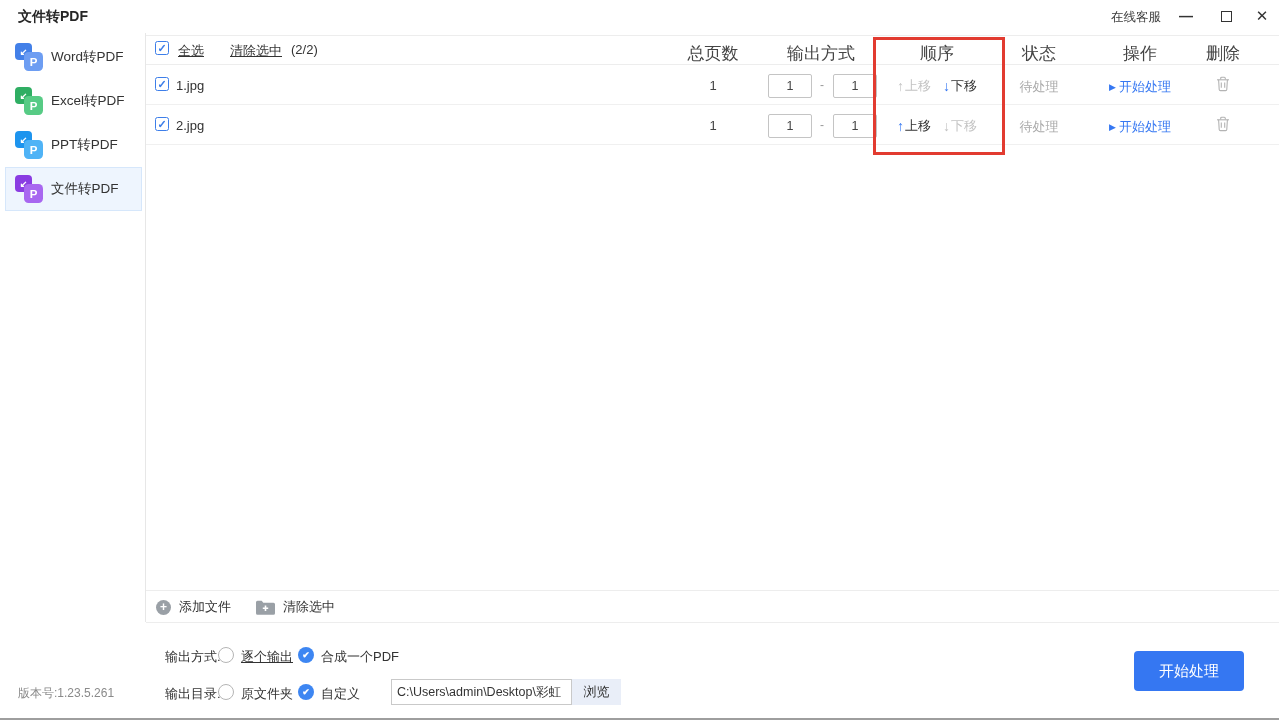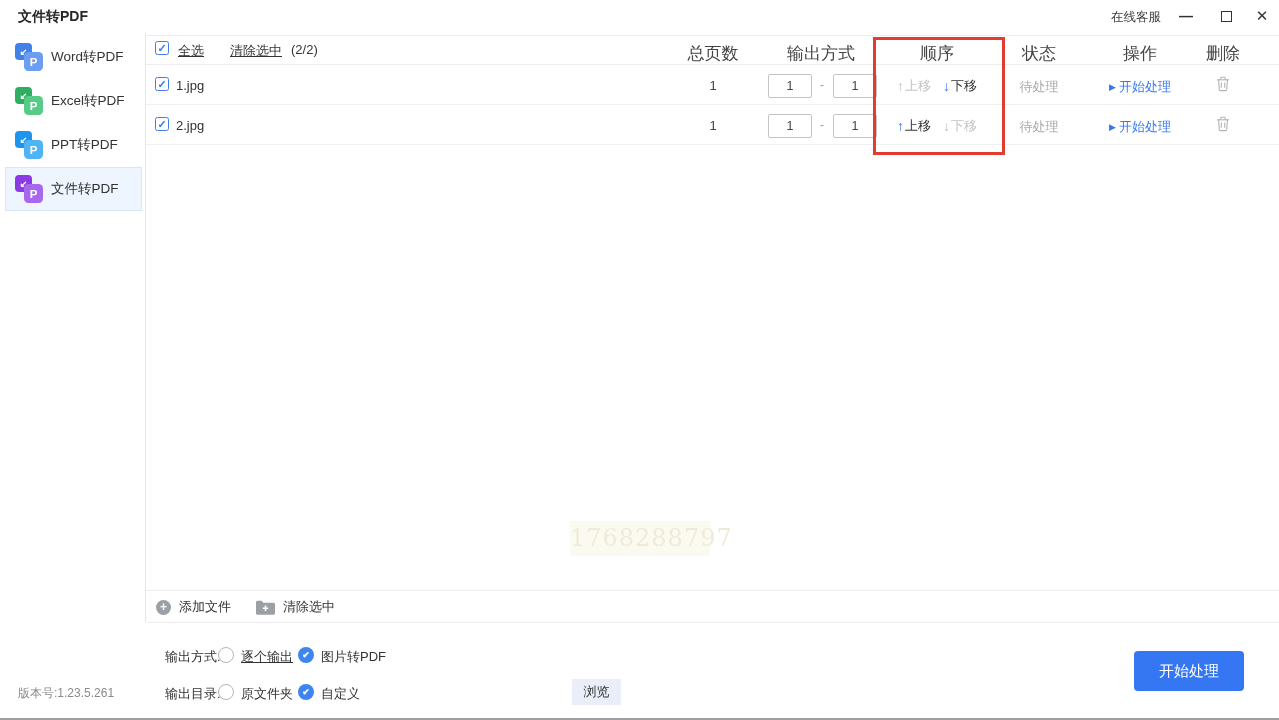--- a/index.html
+++ b/index.html
@@ -239,21 +239,20 @@
           <path d="M4.7 3.6V2.2a1 1 0 0 1 1-1h2.6a1 1 0 0 1 1 1v1.4"></path>
         <path d="M2.6 3.8l.6 9.7a1.2 1.2 0 0 0 1.2 1.1h5.2a1.2 1.2 0 0 0 1.2-1.1l.6-9.7"></path>
         <path d="M5.3 6.5v5.2"></path>
           <path d="M8.7 6.5v5.2"></path>
       </svg>
     </div>
   </div>
 
   <div class="abs red-box"></div>
 
-  <div class="abs watermark">1768288797</div>
 
   <div class="abs addbar-item" style="left:156px;">
     <span class="plus-circle"><span>+</span></span>
     <span class="addbar-label">添加文件</span>
   </div>
   <div class="abs addbar-item" style="left:256px;">
     <span style="display:flex;">
       <svg width="19" height="15" viewBox="0 0 19 15">
         <path d="M0 2.2 Q0 .7 1.5 .7 h4.2 l1.6 2 h10.2 Q19 2.7 19 4.2 v9 Q19 14.7 17.5 14.7 h-16 Q0 14.7 0 13.2 Z" fill="#9aa0a6"></path>
         <path d="M9.5 5.5v5.4 M6.8 8.2h5.4" stroke="#fff" stroke-width="1.6"></path>
@@ -261,27 +260,28 @@
     </span>
     <span class="addbar-label">清除选中</span>
   </div>
 
   <div class="abs opt-label" style="left:165px;top:648px;">输出方式:</div>
   <div class="abs radio off" style="left:218px;top:647px;"></div>
   <div class="abs opt-label" style="left:241px;top:648px;text-decoration:underline;">逐个输出</div>
   <div class="abs radio on" style="left:298px;top:647px;">
     <span>✔</span>
   </div>
-  <div class="abs opt-label" style="left:321px;top:648px;">图片转PDF</div>
+  <div class="abs opt-label" style="left:321px;top:648px;">合成一个PDF</div>
 
   <div class="abs opt-label" style="left:165px;top:685px;">输出目录:</div>
   <div class="abs radio off" style="left:218px;top:684px;"></div>
   <div class="abs opt-label" style="left:241px;top:685px;">原文件夹</div>
   <div class="abs radio on" style="left:298px;top:684px;">
     <span>✔</span>
   </div>
   <div class="abs opt-label" style="left:321px;top:685px;">自定义</div>
 
+  <input class="abs path-input" value="C:\Users\admin\Desktop\彩虹" style="">
   <div class="abs browse-btn">浏览</div>
 
   <div class="abs start-btn">开始处理</div>
 
 </div>
 
 </body></html>

